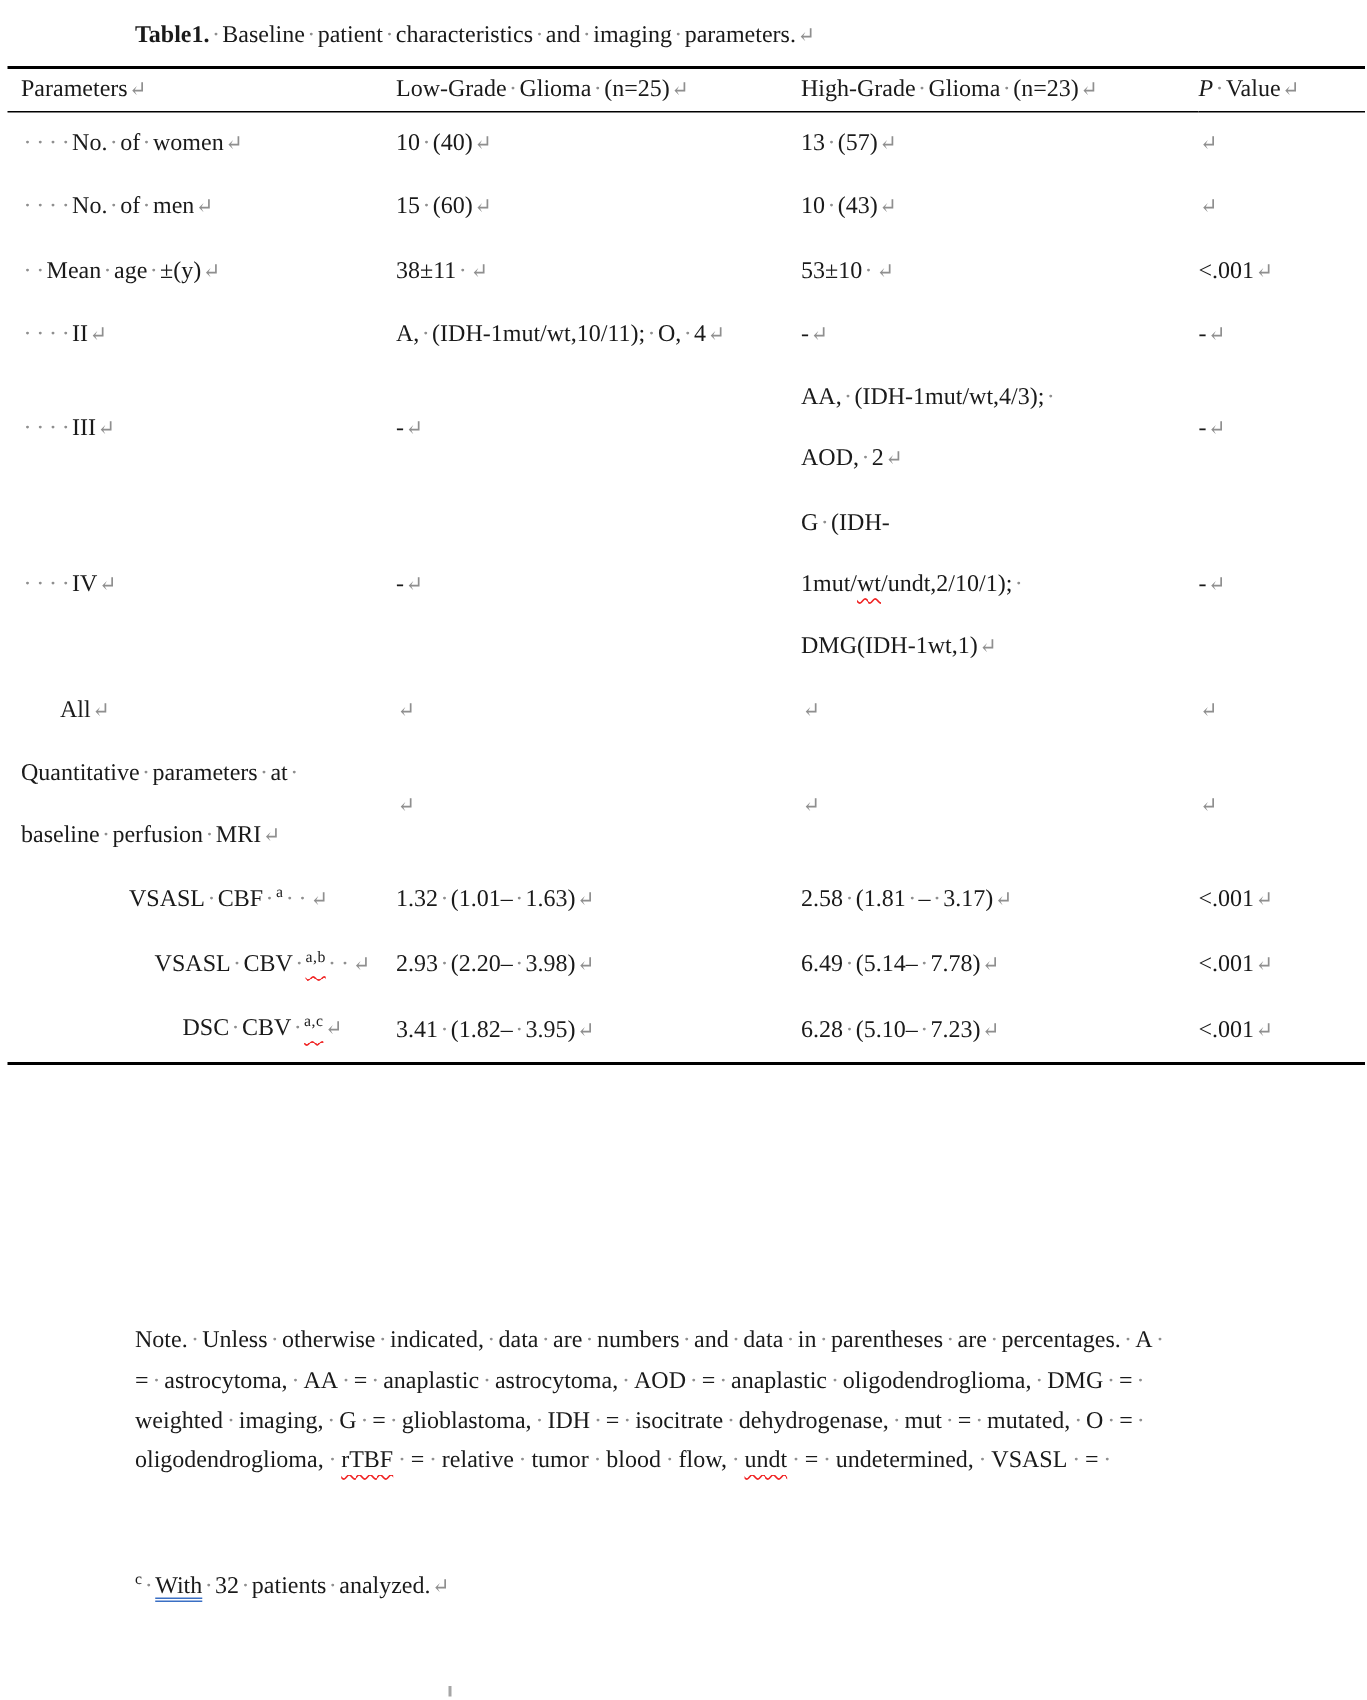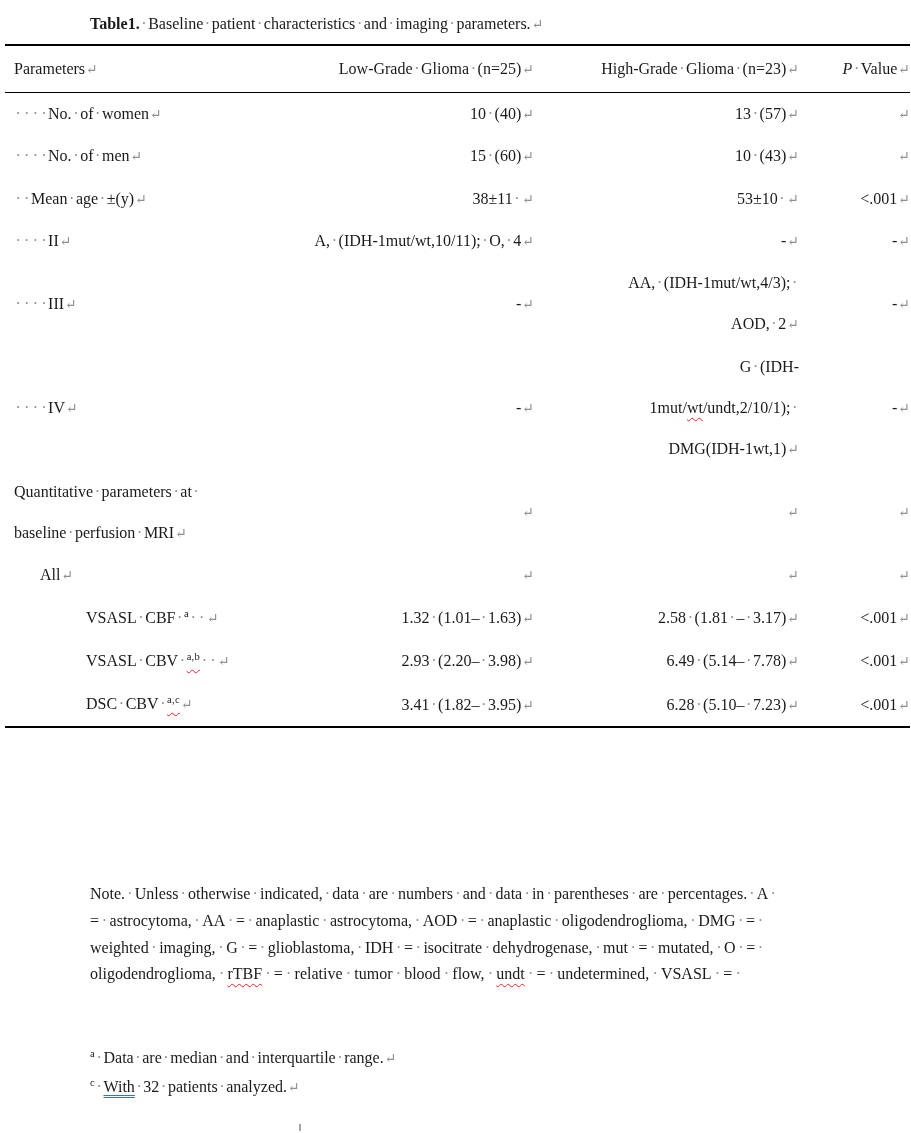--- a/index.html
+++ b/index.html
@@ -18,26 +18,26 @@
   .bl{text-decoration-line:underline;text-decoration-style:double;
       text-decoration-color:var(--blue,#3a6fc4);text-decoration-thickness:1px;
       text-underline-offset:3px}
   .sp{color:var(--gray,#8f8f8f);margin:0 var(--ws,1.6px)}
   .pilcrow{color:var(--gray,#8f8f8f);font-size:14px;margin-left:1px}
   #caption{position:absolute;left:90px;top:11px;line-height:26px}
   #table{position:absolute;left:5px;top:44px;width:896px;display:table;table-layout:fixed;
          border-top:2px solid var(--rule,#000);border-bottom:2px solid var(--rule,#000);--ws:1.6px}
   .tr{display:table-row}
   .td{display:table-cell;vertical-align:middle;line-height:41.3px;white-space:pre-line;
-      text-align:right;position:relative}
+      text-align:left;position:relative}
   .c0{width:250px;text-align:left;padding-left:9px}
   .c1{width:270px}
   .c2{width:265px}
   .c3{width:111px}
-  .thead .td{line-height:45px;border-bottom:1.5px solid var(--rule,#000)}
+  .thead .td{line-height:27px;border-bottom:1.5px solid var(--rule,#000)}
   #note{position:absolute;left:90px;top:881px;width:750px}
   .noteline{line-height:26.8px}
   #footnotes{position:absolute;left:90px;top:1044px}
   .footline{line-height:27.2px}
   #cutmark{position:absolute;left:299px;top:1124px;width:2px;height:7px;background:#a5a5a5}
 </style>
 </head>
 <body style="--bg: #ffffff; --txt: #1a1a1a; --rule: #000000; --gray: #8f8f8f; --red: #f02222; --blue: #3a6fc4;">
 
 <div id="caption"><span class="b">Table1.</span><span class=""><span class="sp">·</span>Baseline<span class="sp">·</span>patient<span class="sp">·</span>characteristics<span class="sp">·</span>and<span class="sp">·</span>imaging<span class="sp">·</span>parameters.</span><span class="pilcrow">↵</span></div>
@@ -81,54 +81,53 @@
     </div>
     <div class="tr">
       <div class="td c0"><span class=""><span class="sp">·</span><span class="sp">·</span><span class="sp">·</span><span class="sp">·</span>IV</span><span class="pilcrow">↵</span></div>
       <div class="td c1"><span class="">-</span><span class="pilcrow">↵</span></div>
       <div class="td c2"><span class="">G<span class="sp">·</span>(IDH-
 1mut/</span><span class="sq">wt</span><span class="">/undt,2/10/1);<span class="sp">·</span>
 DMG(IDH-1wt,1)</span><span class="pilcrow">↵</span></div>
       <div class="td c3"><span class="">-</span><span class="pilcrow">↵</span></div>
     </div>
     <div class="tr">
-      <div class="td c0"><span class="">Quantitative<span class="sp">·</span>parameters<span class="sp">·</span>at<span class="sp">·</span>
-baseline<span class="sp">·</span>perfusion<span class="sp">·</span>MRI</span><span class="pilcrow">↵</span></div>
+      <div class="td c0" style="padding-left: 35px;"><span class="">All</span><span class="pilcrow">↵</span></div>
       <div class="td c1"><span class="pilcrow">↵</span></div>
       <div class="td c2"><span class="pilcrow">↵</span></div>
       <div class="td c3"><span class="pilcrow">↵</span></div>
     </div>
     <div class="tr">
-      <div class="td c0" style="padding-left: 35px;"><span class="">All</span><span class="pilcrow">↵</span></div>
+      <div class="td c0"><span class="">Quantitative<span class="sp">·</span>parameters<span class="sp">·</span>at<span class="sp">·</span>
+baseline<span class="sp">·</span>perfusion<span class="sp">·</span>MRI</span><span class="pilcrow">↵</span></div>
       <div class="td c1"><span class="pilcrow">↵</span></div>
       <div class="td c2"><span class="pilcrow">↵</span></div>
       <div class="td c3"><span class="pilcrow">↵</span></div>
     </div>
     <div class="tr">
       <div class="td c0" style="padding-left: 81px;"><span class="">VSASL<span class="sp">·</span>CBF<span class="sp">·</span></span><span class="sup">a</span><span class=""><span class="sp">·</span><span class="sp">·</span></span><span class="pilcrow">↵</span></div>
       <div class="td c1"><span class="">1.32<span class="sp">·</span>(1.01–<span class="sp">·</span>1.63)</span><span class="pilcrow">↵</span></div>
       <div class="td c2"><span class="">2.58<span class="sp">·</span>(1.81<span class="sp">·</span>–<span class="sp">·</span>3.17)</span><span class="pilcrow">↵</span></div>
       <div class="td c3"><span class="">&lt;.001</span><span class="pilcrow">↵</span></div>
     </div>
     <div class="tr">
-      <div class="td c0" style="padding-left: 81px;"><span class="">VSASL<span class="sp">·</span>CBV<span class="sp">·</span></span><span class="sup sq">a,b</span><span class=""><span class="sp">·</span><span class="sp">·</span></span><span class="pilcrow">↵</span></div>
+      <div class="td c0" style="padding-left: 81px; text-align: center;"><span class="">VSASL<span class="sp">·</span>CBV<span class="sp">·</span></span><span class="sup sq">a,b</span><span class=""><span class="sp">·</span><span class="sp">·</span></span><span class="pilcrow">↵</span></div>
       <div class="td c1"><span class="">2.93<span class="sp">·</span>(2.20–<span class="sp">·</span>3.98)</span><span class="pilcrow">↵</span></div>
       <div class="td c2"><span class="">6.49<span class="sp">·</span>(5.14–<span class="sp">·</span>7.78)</span><span class="pilcrow">↵</span></div>
       <div class="td c3"><span class="">&lt;.001</span><span class="pilcrow">↵</span></div>
     </div>
     <div class="tr">
-      <div class="td c0" style="padding-left: 81px;"><span class="">DSC<span class="sp">·</span>CBV<span class="sp">·</span></span><span class="sup sq">a,c</span><span class="pilcrow">↵</span></div>
+      <div class="td c0" style="padding-left: 81px; text-align: center;"><span class="">DSC<span class="sp">·</span>CBV<span class="sp">·</span></span><span class="sup sq">a,c</span><span class="pilcrow">↵</span></div>
       <div class="td c1"><span class="">3.41<span class="sp">·</span>(1.82–<span class="sp">·</span>3.95)</span><span class="pilcrow">↵</span></div>
       <div class="td c2"><span class="">6.28<span class="sp">·</span>(5.10–<span class="sp">·</span>7.23)</span><span class="pilcrow">↵</span></div>
       <div class="td c3"><span class="">&lt;.001</span><span class="pilcrow">↵</span></div>
     </div>
   </div>
 <div id="note">
     <div class="noteline" style="--ws: 2.2px;"><span class="">Note.<span class="sp">·</span>Unless<span class="sp">·</span>otherwise<span class="sp">·</span>indicated,<span class="sp">·</span>data<span class="sp">·</span>are<span class="sp">·</span>numbers<span class="sp">·</span>and<span class="sp">·</span>data<span class="sp">·</span>in<span class="sp">·</span>parentheses<span class="sp">·</span>are<span class="sp">·</span>percentages.<span class="sp">·</span>A<span class="sp">·</span></span></div>
     <div class="noteline" style="--ws: 2.6px;"><span class="">=<span class="sp">·</span>astrocytoma,<span class="sp">·</span>AA<span class="sp">·</span>=<span class="sp">·</span>anaplastic<span class="sp">·</span>astrocytoma,<span class="sp">·</span>AOD<span class="sp">·</span>=<span class="sp">·</span>anaplastic<span class="sp">·</span>oligodendroglioma,<span class="sp">·</span>DMG<span class="sp">·</span>=<span class="sp">·</span></span></div>
     <div class="noteline" style="--ws: 2.6px;"><span class="">weighted<span class="sp">·</span>imaging,<span class="sp">·</span>G<span class="sp">·</span>=<span class="sp">·</span>glioblastoma,<span class="sp">·</span>IDH<span class="sp">·</span>=<span class="sp">·</span>isocitrate<span class="sp">·</span>dehydrogenase,<span class="sp">·</span>mut<span class="sp">·</span>=<span class="sp">·</span>mutated,<span class="sp">·</span>O<span class="sp">·</span>=<span class="sp">·</span></span></div>
     <div class="noteline" style="--ws: 3.2px;"><span class="">oligodendroglioma,<span class="sp">·</span></span><span class="sq">rTBF</span><span class=""><span class="sp">·</span>=<span class="sp">·</span>relative<span class="sp">·</span>tumor<span class="sp">·</span>blood<span class="sp">·</span>flow,<span class="sp">·</span></span><span class="sq">undt</span><span class=""><span class="sp">·</span>=<span class="sp">·</span>undetermined,<span class="sp">·</span>VSASL<span class="sp">·</span>=<span class="sp">·</span></span></div>
   </div>
 <div id="footnotes">
-    <div class="footline"><span class="sup">a</span><span class=""><span class="sp">·</span>Data<span class="sp">·</span>are<span class="sp">·</span>median<span class="sp">·</span>and<span class="sp">·</span>interquartile<span class="sp">·</span>range.</span><span class="pilcrow">↵</span></div>
     <div class="footline"><span class="sup">c</span><span class=""><span class="sp">·</span></span><span class="bl">With</span><span class=""><span class="sp">·</span>32<span class="sp">·</span>patients<span class="sp">·</span>analyzed.</span><span class="pilcrow">↵</span></div>
   </div>
 <div id="cutmark"></div>
 
 </body></html>

